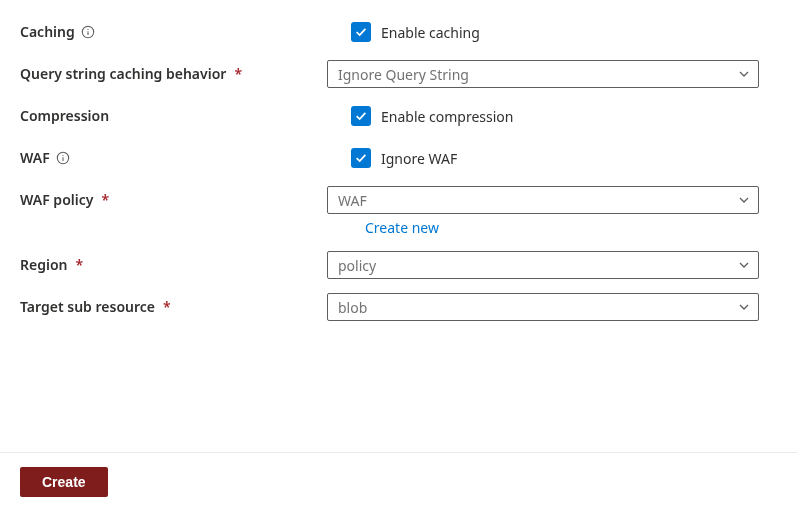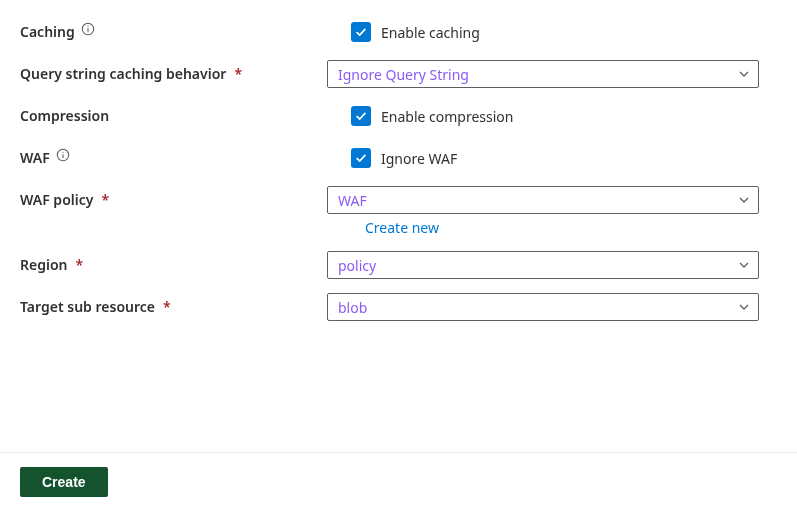--- a/index.html
+++ b/index.html
@@ -19,21 +19,21 @@
   .row {
     display: flex;
     align-items: flex-start;
     margin-bottom: 14px;
     min-height: 24px;
   }
   .label-col {
     width: 307px;
     flex: 0 0 307px;
     display: flex;
-    align-items: flex-start;
+    align-items: center;
     gap: 6px;
     padding-top: 4px;
     font-weight: 600;
     color: #323130;
   }
   .req { color: #a4262c; margin-left: 2px; font-weight:600;}
   .control-col {
     flex: 1;
     display: flex;
     flex-direction: column;
@@ -61,42 +61,42 @@
     height: 28px;
     border: 1px solid #605e5c;
     border-radius: 2px;
     background: #fff;
     display: flex;
     align-items: center;
     justify-content: space-between;
     padding: 0 8px 0 10px;
     cursor: pointer;
   }
-  .dropdown-text { color:#8b5cf6; }
+  .dropdown-text { color:#737373; }
   .chevron { width: 12px; height: 12px; }
   .link {
     color: #0078d4;
     font-size: 14px;
     cursor: pointer;
     margin-top: 4px;
     padding-left: 2px;
     margin-left: 36px;
   }
   .info-icon {
     width: 14px; height: 14px;
     display: inline-flex;
   }
   .footer {
     position: absolute;
     left: 0; right: 0; bottom: 0;
     border-top: 1px solid #edebe9;
     padding: 14px 20px 18px 20px;
   }
   .btn-primary {
-    background: #14532d;
+    background: #7f1d1d;
     color: #fff;
     border: none;
     border-radius: 2px;
     font-weight: 600;
     font-size: 14px;
     padding: 7px 22px;
     cursor: pointer;
   }
 </style>
 </head>

